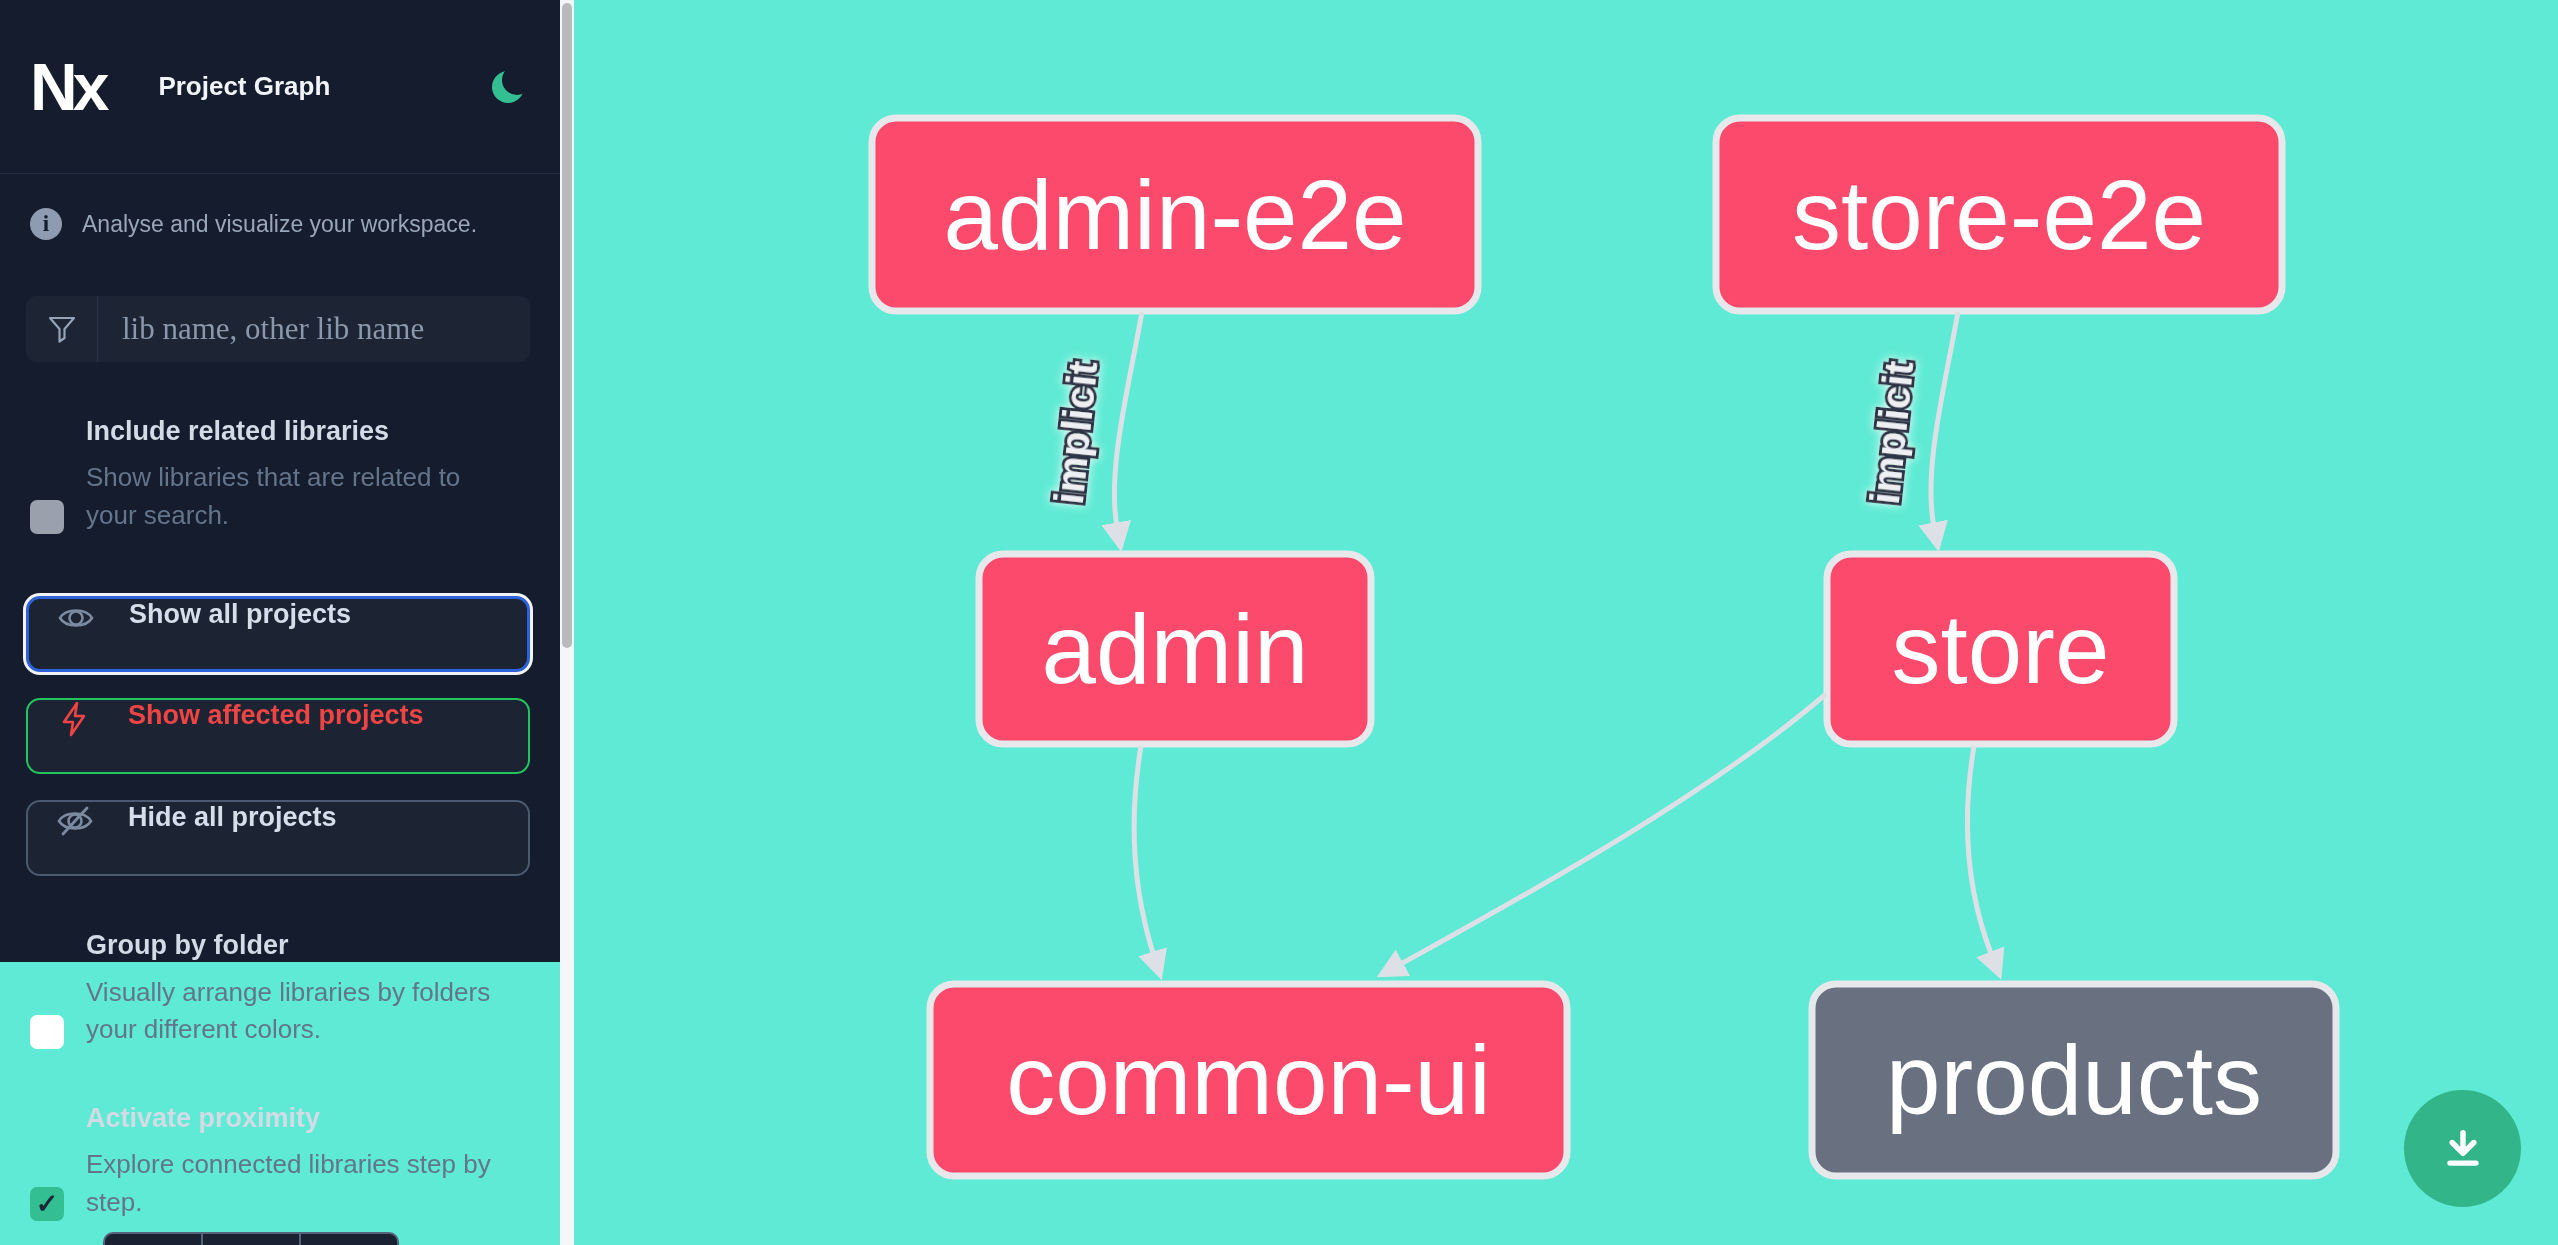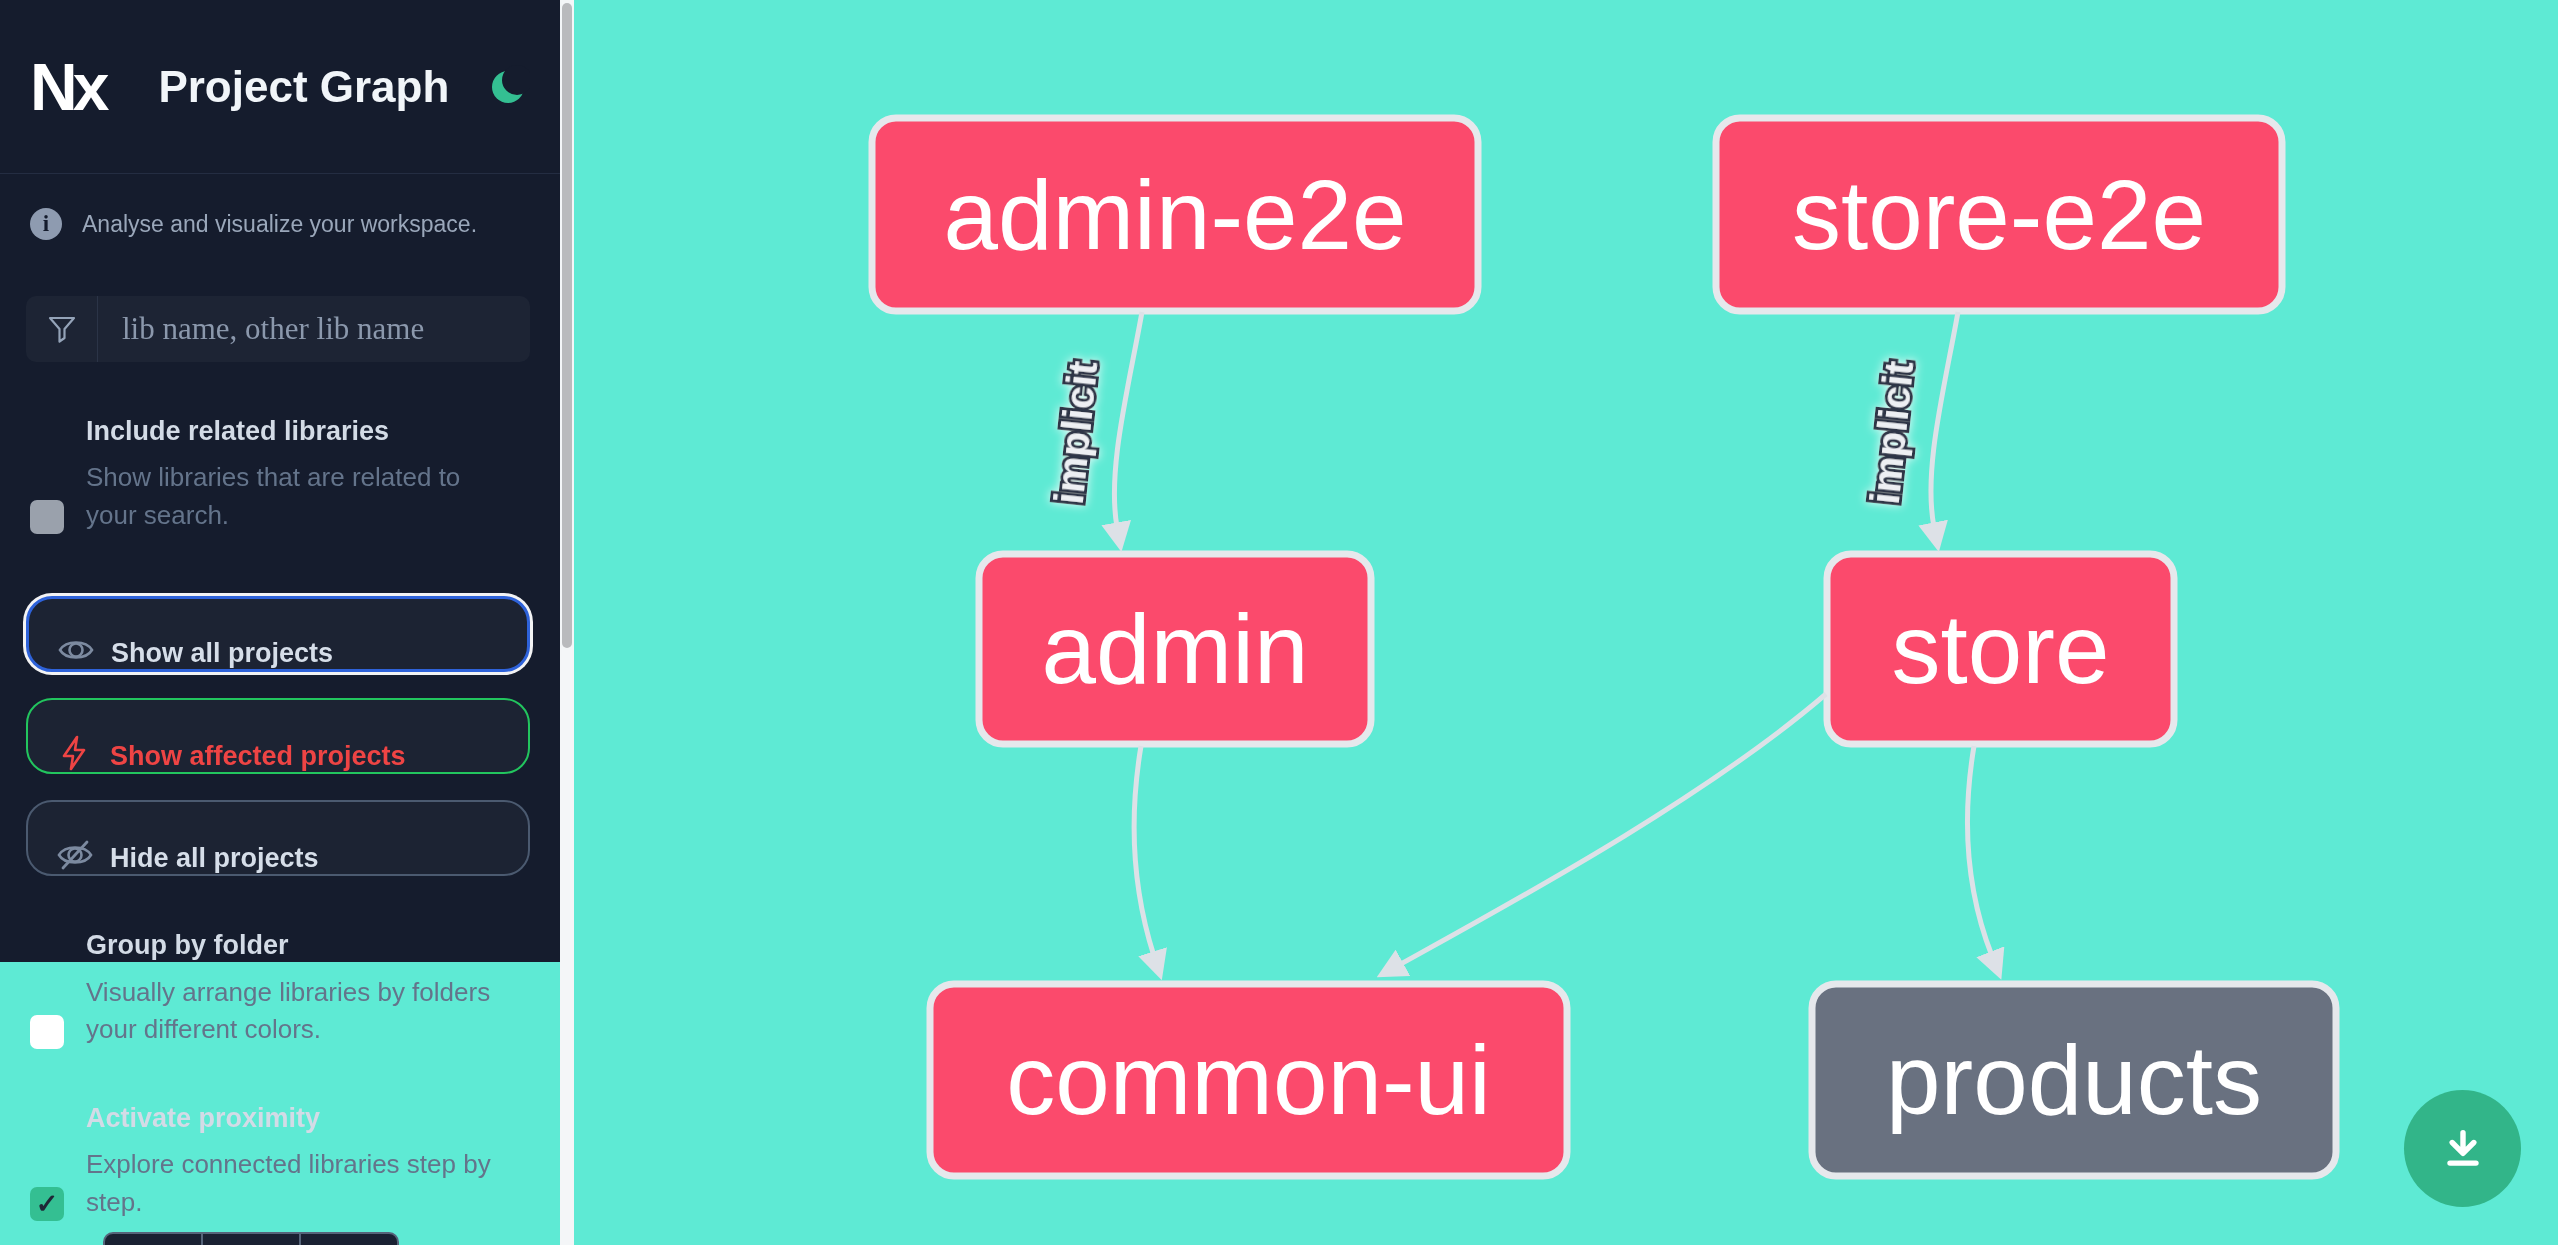--- a/index.html
+++ b/index.html
@@ -11,21 +11,21 @@
   .node-rect{stroke:#e6e8ec;stroke-width:7}
   .node-label{fill:#ffffff;font-size:98px;text-anchor:middle;font-family:"Liberation Sans",sans-serif}
   .edge{fill:none;stroke:#dde1e7;stroke-width:5}
   .edge-label{fill:#edeff3;stroke:#2d3547;stroke-width:6px;paint-order:stroke;
     font-size:41px;font-weight:bold;text-anchor:middle;font-family:"Liberation Sans",sans-serif}
   
   .sidebar{position:absolute;left:0;top:0;width:560px;height:962px;background:#151c2d;
     color:#cbd5e1;z-index:5}
   .sb-header{height:174px;display:flex;align-items:center;padding:0 30px;border-bottom:1px solid #242d42}
   .logo{color:#ffffff;font-size:66px;font-weight:800;letter-spacing:-5px;line-height:1}
-  .sb-title{color:#f1f5f9;font-size:44px;font-weight:600;margin-left:54px;flex:1}
+  .sb-title{color:#f1f5f9;font-size:26px;font-weight:600;margin-left:54px;flex:1}
   .moon-btn{width:44px;height:44px;cursor:pointer}
   .sb-info{display:flex;align-items:center;gap:20px;padding:34px 30px 0 30px}
   .info-badge{width:32px;height:32px;border-radius:50%;background:#8e9bb0;color:#151c2d;
     display:flex;align-items:center;justify-content:center;font-weight:bold;font-size:23px;
     font-family:"Liberation Serif",serif;flex:0 0 auto}
   .sb-info span.txt{color:#9aa7ba;font-size:23px}
   .search-wrap{margin:56px 30px 0 26px;display:flex;height:66px;background:#1d2434;
     border-radius:10px;overflow:hidden;width:504px}
   .search-icon-cell{width:72px;display:flex;align-items:center;justify-content:center;
     border-right:1px solid #2b3447}
@@ -34,22 +34,22 @@
   .search-wrap input::placeholder{color:#8b98ac}
   .check-row{display:flex;align-items:flex-end;gap:22px;padding:0 30px;margin-top:52px}
   .checkbox{width:34px;height:34px;border-radius:7px;flex:0 0 auto;margin-top:2px;cursor:pointer;
     display:flex;align-items:center;justify-content:center;font-size:27px;font-weight:bold}
   .checkbox.muted{background:#9aa1ac}
   .checkbox.default{background:#ffffff}
   .checkbox.checked{background:#34bf92;color:#1f2736}
   .checkbox.checked::after{content:"\2713"}
   .check-label{color:#d3dbe6;font-size:27px;font-weight:600;line-height:1.3}
   .check-desc{color:#64748b;font-size:26px;line-height:1.45;margin-top:10px;max-width:430px}
-  .btn{margin:0 30px 26px 26px;width:504px;height:76px;border-radius:26px;background:#1c2333;
-    display:flex;align-items:flex-end;gap:16px;padding:0 28px;cursor:pointer}
+  .btn{margin:0 30px 26px 26px;width:504px;height:76px;border-radius:14px;background:#1c2333;
+    display:flex;align-items:flex-start;gap:34px;padding:0 28px;cursor:pointer}
   .btn-stack{margin-top:62px}
   .btn span{font-size:27px;font-weight:600;color:#d6dee9}
   .btn.focused{border:3px solid #2e62d9;box-shadow:0 0 0 3px rgba(255,255,255,.95)}
   .btn.danger{border:2px solid #22c55e}
   .btn.danger span{color:#ee4444}
   .btn.neutral{border:2px solid #4b5a70}
   .segmented{position:absolute;left:103px;top:1232px;width:296px;height:26px;
     border:2px solid #56647a;border-radius:10px 10px 0 0;background:#1a2132;display:flex}
   .segmented .seg{flex:1;border-right:2px solid #56647a;cursor:pointer}
   .segmented .seg:last-child{border-right:none}

